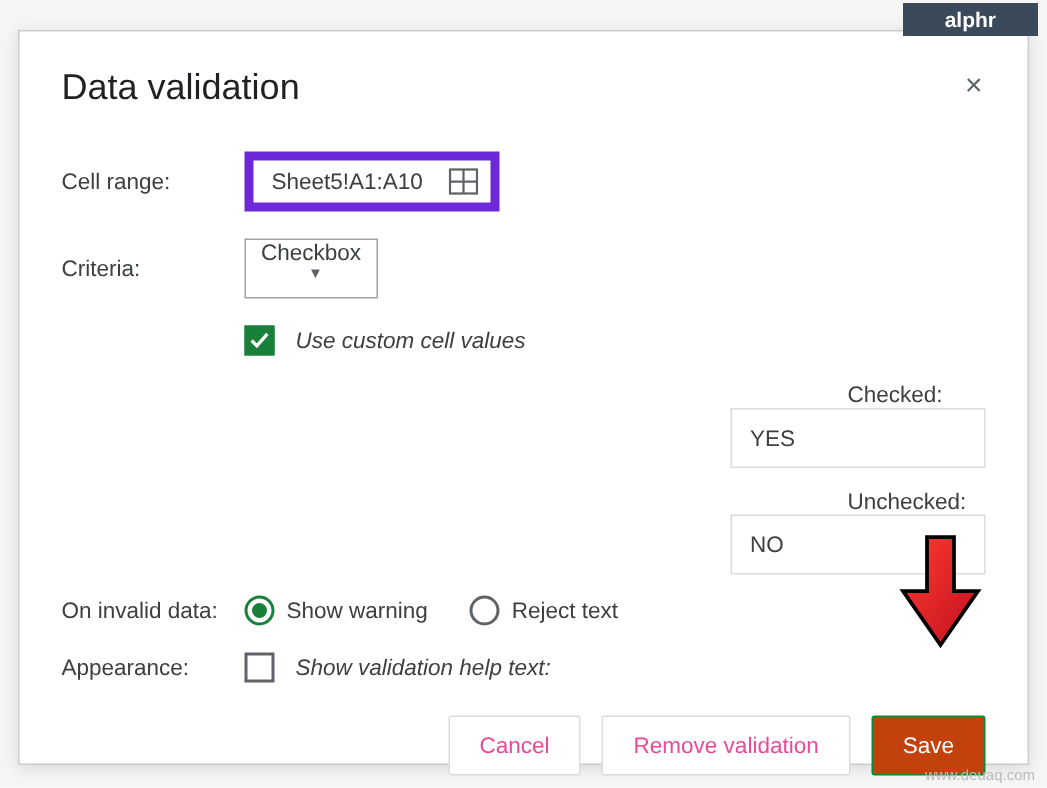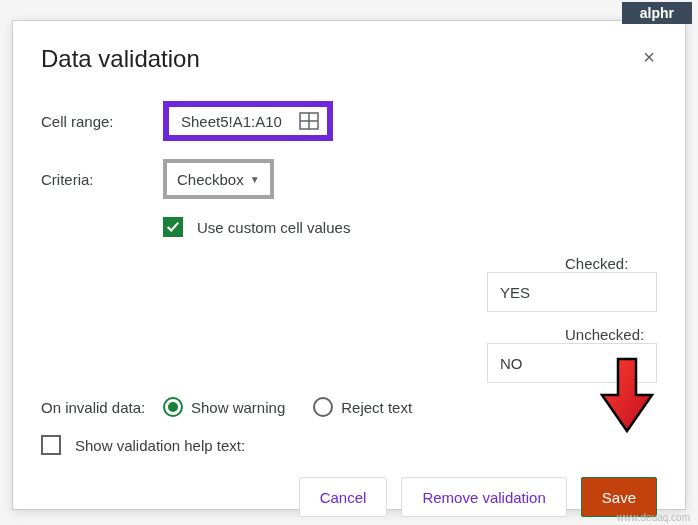--- a/index.html
+++ b/index.html
@@ -11,21 +11,21 @@
       position: relative;
     }
     .watermark-badge {
       position: absolute;
       top: 2px;
       right: 6px;
       background: #3a4a5a;
       color: #fff;
       font-size: 14px;
       font-weight: 700;
-      padding: 3px 18px;
+      padding: 3px 28px;
       z-index: 10;
     }
     .dialog {
       position: absolute;
       top: 20px;
       left: 12px;
       width: 674px;
       height: 490px;
       background: #fff;
       border: 1px solid #ccc;
@@ -76,41 +76,43 @@
       color: #3c4043;
       width: 110px;
     }
     .grid-icon {
       width: 20px; height: 18px;
       display: flex; flex-direction: column;
       margin-left: 8px;
       color: #5f6368;
     }
     .criteria-select {
-      border: 4px solid #a3a3a3;
+      border: 1px solid #a3a3a3;
       height: 40px;
       padding: 0 10px;
       display: flex;
       align-items: center;
       font-size: 15px;
       color: #3c4043;
       cursor: pointer;
+      flex-direction: column;
     }
     .criteria-select .caret {
       margin-left: 6px;
       font-size: 10px;
       color: #5f6368;
     }
     .sub-section {
       margin-left: 122px;
     }
     .checkbox-row {
       display: flex;
       align-items: center;
       margin-bottom: 18px;
+      font-style: italic;
     }
     .chk {
       width: 20px;
       height: 20px;
       border: 2px solid #5f6368;
       margin-right: 14px;
       display: flex;
       align-items: center;
       justify-content: center;
       font-size: 14px;
@@ -187,21 +189,21 @@
       font-weight: 500;
       border: 1px solid #dadce0;
       background: #fff;
       cursor: pointer;
       display: flex;
       align-items: center;
       justify-content: center;
       font-family: "Google Sans", Arial, sans-serif;
       border-radius: 2px;
     }
-    .btn-text { color: #6d28d9; }
+    .btn-text { color: #ec4899; }
     .btn-primary {
       background: #c2410c;
       border-color: #188038;
       color: #fff;
     }
     .arrow-annotation {
       position: absolute;
       right: 42px;
       bottom: 86px;
       z-index: 20;
@@ -280,20 +282,21 @@
         <span>Show warning</span>
       </div>
       <div class="radio-opt">
         <div class="radio-circle"></div>
         <span>Reject text</span>
       </div>
     </div>
   </div>
 
   <div class="form-row">
+    <div class="row-label">Appearance:</div>
     <div class="checkbox-row" style="margin-bottom:0">
       <div class="chk"></div>
       <span class="chk-label">Show validation help text:</span>
     </div>
   </div>
 
   <div class="button-row">
     <div class="btn btn-text">Cancel</div>
     <div class="btn btn-text">Remove validation</div>
     <div class="btn btn-primary">Save</div>

